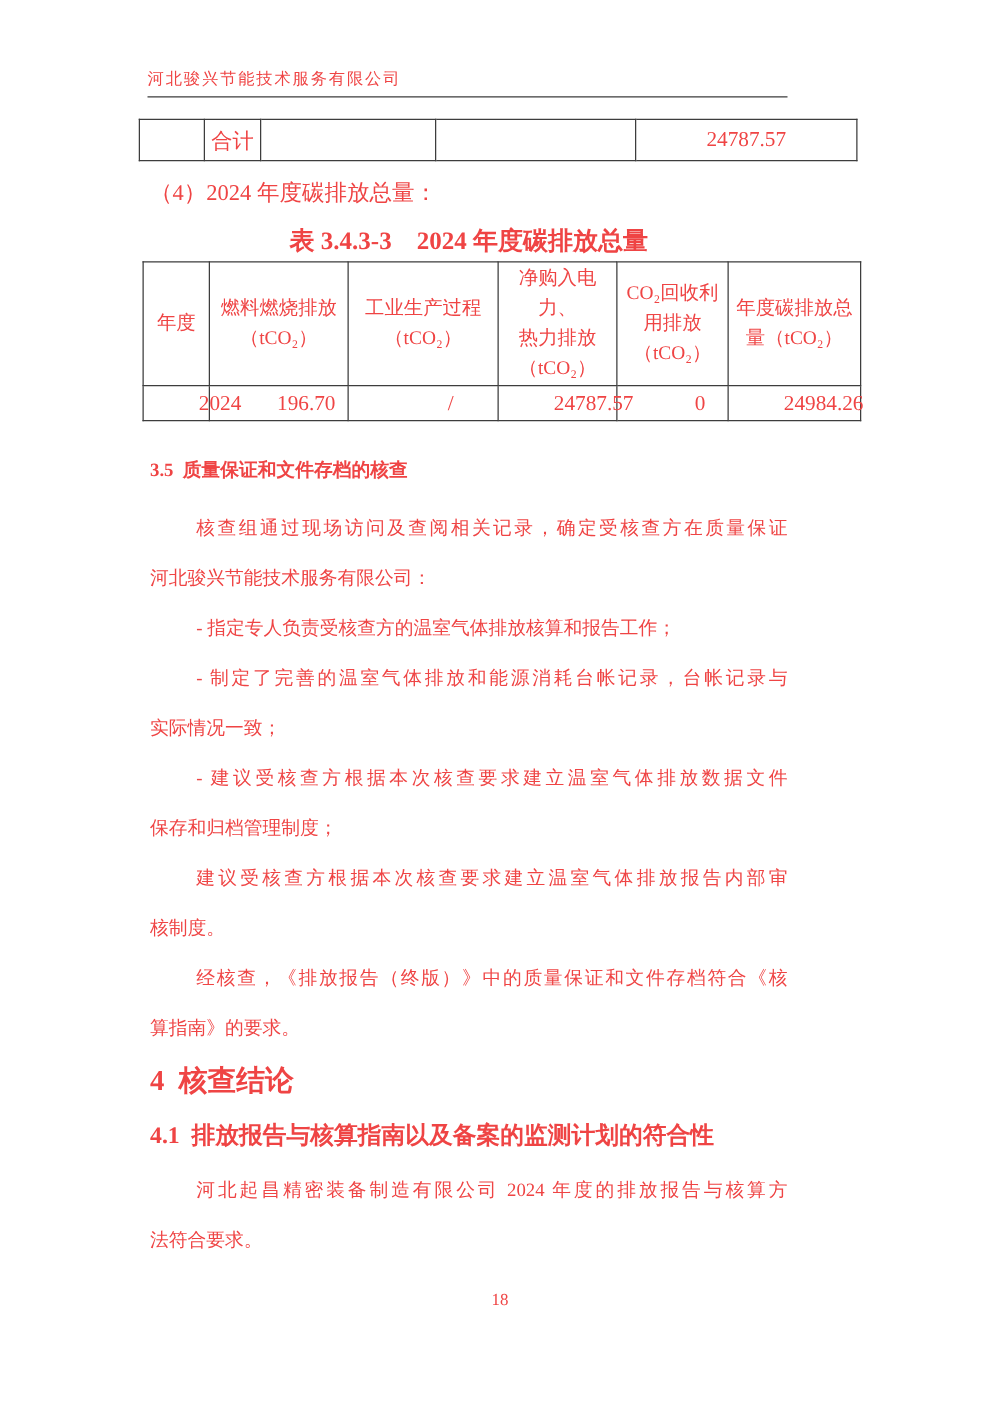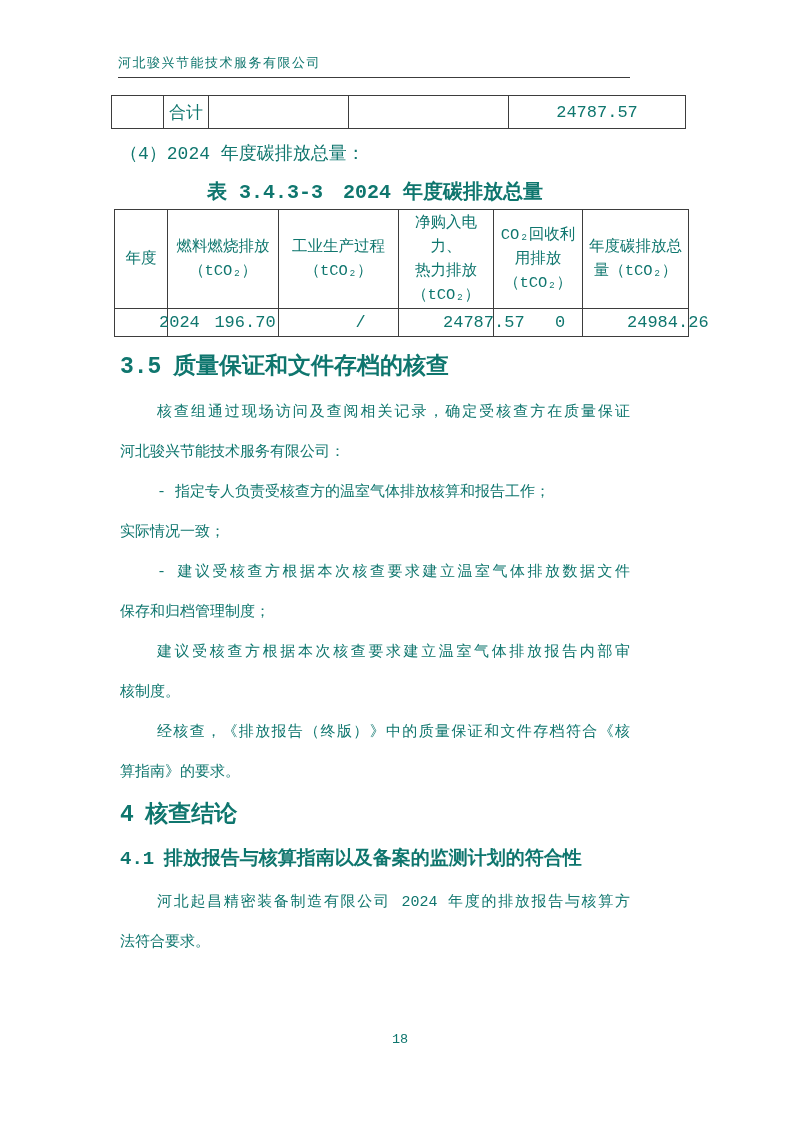--- a/index.html
+++ b/index.html
@@ -1,22 +1,22 @@
 <!DOCTYPE html>
 <html><head>
 <meta charset="utf-8">
 <style>
   * { margin:0; padding:0; box-sizing:border-box; }
   html,body { background:#fff; }
   .page {
     position:relative;
     width:740px; height:1131px;
     background:#ffffff;
-    font-family:Liberation Mono, monospace;
-    color:#0f766e;
+    font-family:Liberation Serif, serif;
+    color:#ef4444;
     overflow:hidden;
   }
   .content { padding:0 110px 0 120px; }
 
   
   .doc-header {
     margin-left:-2px;
     padding-top:54px;
     padding-bottom:5px;
     border-bottom:1.5px solid #3c3c3c;
@@ -32,21 +32,21 @@
   .frag-table td { height:33px; font-size:17px; }
 
   .caption-row { margin-top:11px; font-size:18px; line-height:26px; }
   .table-caption { margin-top:13px; font-size:20px; line-height:26px; font-weight:bold; text-align:center; }
 
   .emis-table { margin:3px 0 0 -6px; width:574px; }
   .emis-table th { height:80px; font-size:15.5px; line-height:24px; white-space:pre-line; padding:1px; }
   .emis-table td { height:28px; font-size:17px;padding-left:44px; }
 
   
-  .h-35 { margin-top:15px; font-size:23px; line-height:30px; font-weight:bold; }
+  .h-35 { margin-top:25px; font-size:15px; line-height:30px; font-weight:bold; }
   .h-4  { margin-top:5px;  font-size:23px; line-height:34px; font-weight:bold; }
   .h-41 { margin-top:13px; font-size:19px; line-height:28px; font-weight:bold; }
 
   
   .para-block { margin-top:11px; }
   .para-block-2 { margin-top:10px; }
   .line {
     font-size:15px;
     line-height:40px;
     white-space:nowrap;
@@ -129,20 +129,21 @@
       </tr>
     </tbody>
       </table>
 
     <div class="h-35">3.5 质量保证和文件存档的核查</div>
 
     <div class="para-block">
       <div class="line indent full">核查组通过现场访问及查阅相关记录，确定受核查方在质量保证</div>
       <div class="line">河北骏兴节能技术服务有限公司：</div>
       <div class="line indent">- 指定专人负责受核查方的温室气体排放核算和报告工作；</div>
+      <div class="line indent full">- 制定了完善的温室气体排放和能源消耗台帐记录，台帐记录与</div>
       <div class="line">实际情况一致；</div>
       <div class="line indent full">- 建议受核查方根据本次核查要求建立温室气体排放数据文件</div>
       <div class="line">保存和归档管理制度；</div>
       <div class="line indent full">建议受核查方根据本次核查要求建立温室气体排放报告内部审</div>
       <div class="line">核制度。</div>
       <div class="line indent full">经核查，《排放报告（终版）》中的质量保证和文件存档符合《核</div>
       <div class="line">算指南》的要求。</div>
     </div>
 
     <div class="h-4">4 核查结论</div>

